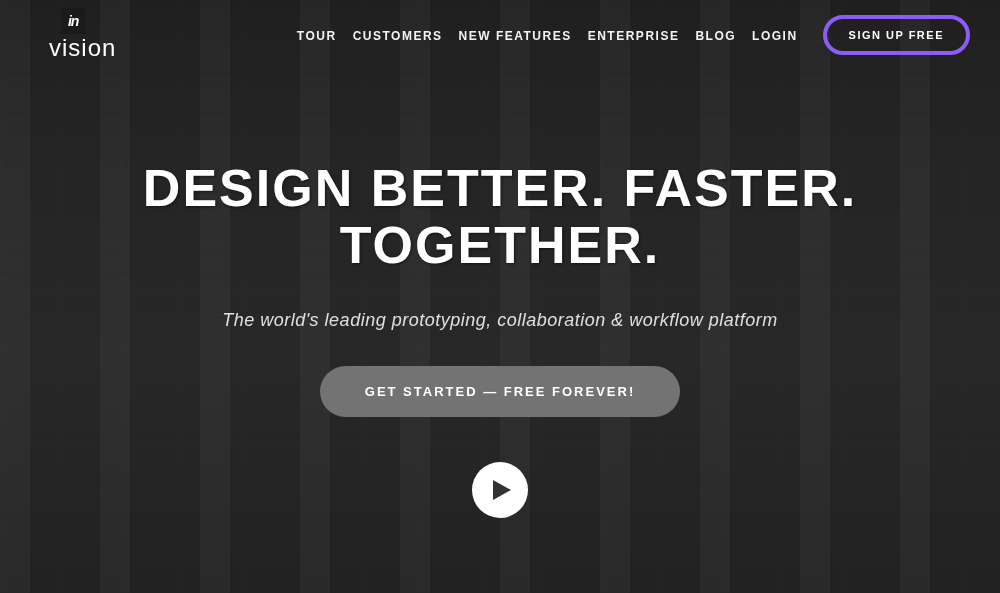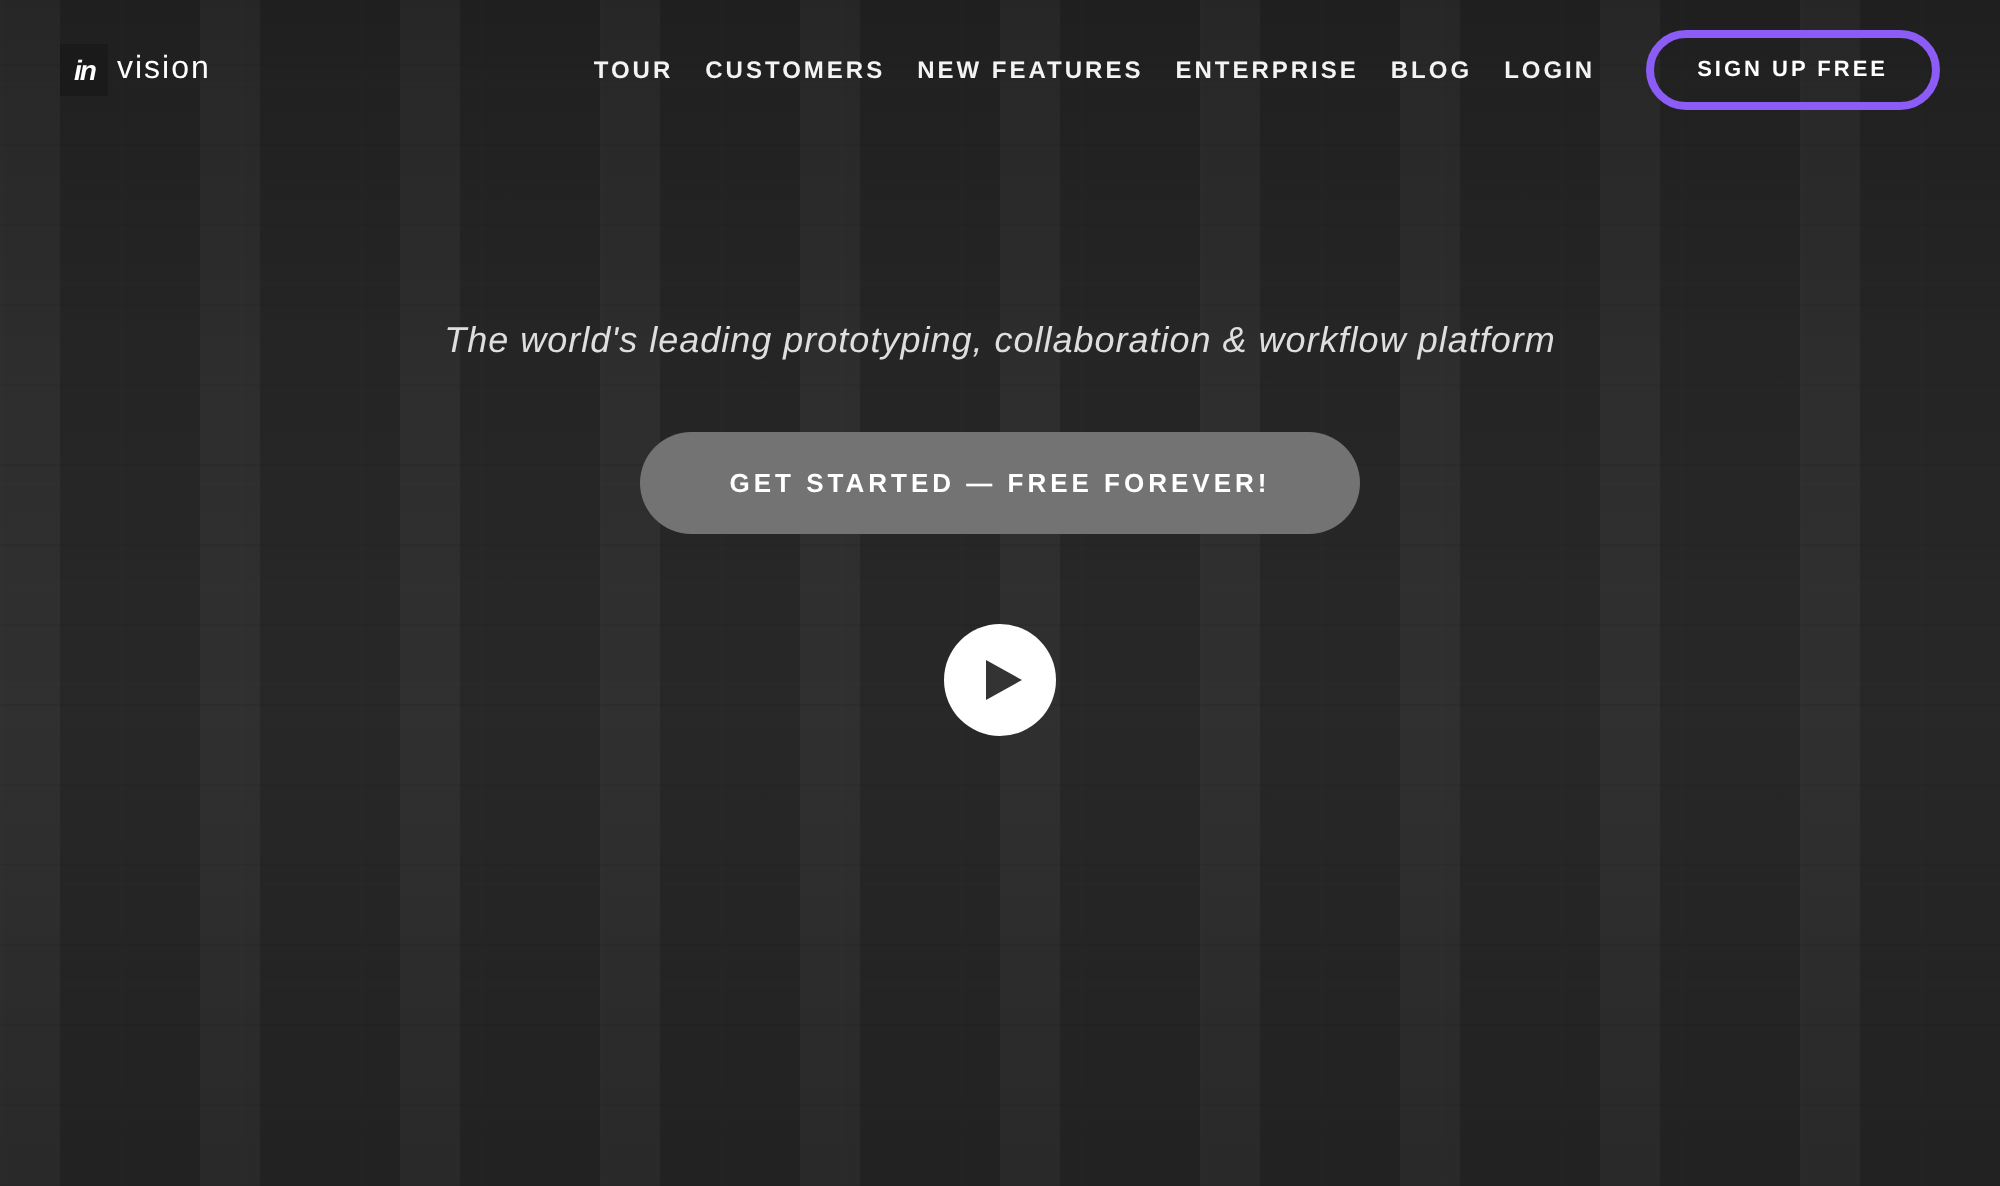--- a/index.html
+++ b/index.html
@@ -102,20 +102,21 @@
       align-items: center;
       padding: 0 30px;
       height: 70px;
     }
 
     .logo {
       display: flex;
       align-items: center;
       text-decoration: none;
       margin-right: auto;
+      flex-direction: column;
     }
 
     .logo-box {
       background: #1a1a1a;
       color: white;
       font-size: 14px;
       font-weight: 900;
       padding: 5px 7px;
       letter-spacing: -1px;
       display: flex;
@@ -123,24 +124,24 @@
       gap: 0;
     }
 
     .logo-box .in-part {
       color: white;
       font-style: italic;
     }
 
     .logo-text {
       color: white;
-      font-size: 16px;
+      font-size: 24px;
       font-weight: 300;
       letter-spacing: 1px;
-      margin-left: 4px;
+      margin-left: 19px;
     }
 
     .nav-links {
       display: flex;
       align-items: flex-start;
       gap: 16px;
       list-style: none;
     }
 
     .nav-links li a {
@@ -191,20 +192,21 @@
       text-shadow: 1px 1px 3px rgba(0,0,0,0.5);
     }
 
     .hero-subheadline {
       color: rgba(255,255,255,0.85);
       font-size: 18px;
       font-weight: 300;
       font-style: italic;
       letter-spacing: 0.5px;
       margin-bottom: 35px;
+      margin-top: 16px;
     }
 
     .btn-cta {
       background: #737373;
       color: white;
       border: none;
       padding: 18px 45px;
       font-size: 13px;
       font-weight: 700;
       letter-spacing: 2px;
@@ -270,19 +272,20 @@
       </li>
       <li>
         <a href="#">LOGIN</a>
       </li>
     </ul>
 
     <a href="#" class="btn-signup">SIGN UP FREE</a>
   </nav>
 
   <div class="hero-content">
+    <h1 class="hero-headline">DESIGN BETTER. FASTER. TOGETHER.</h1>
     <p class="hero-subheadline">The world's leading prototyping, collaboration &amp; workflow platform</p>
     <button class="btn-cta">GET STARTED — FREE FOREVER!</button>
     <div class="play-btn">
       <div class="play-triangle"></div>
     </div>
   </div>
 </div>
 
 </body></html>

